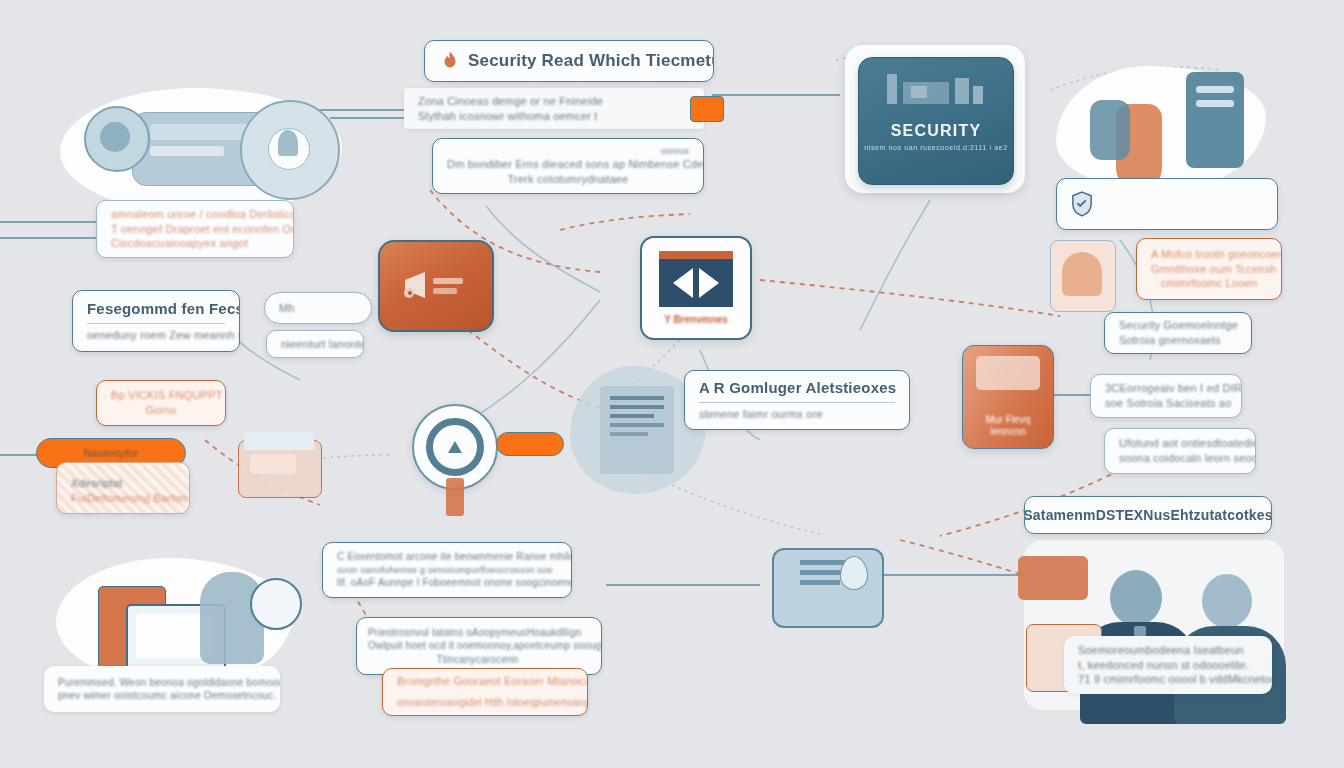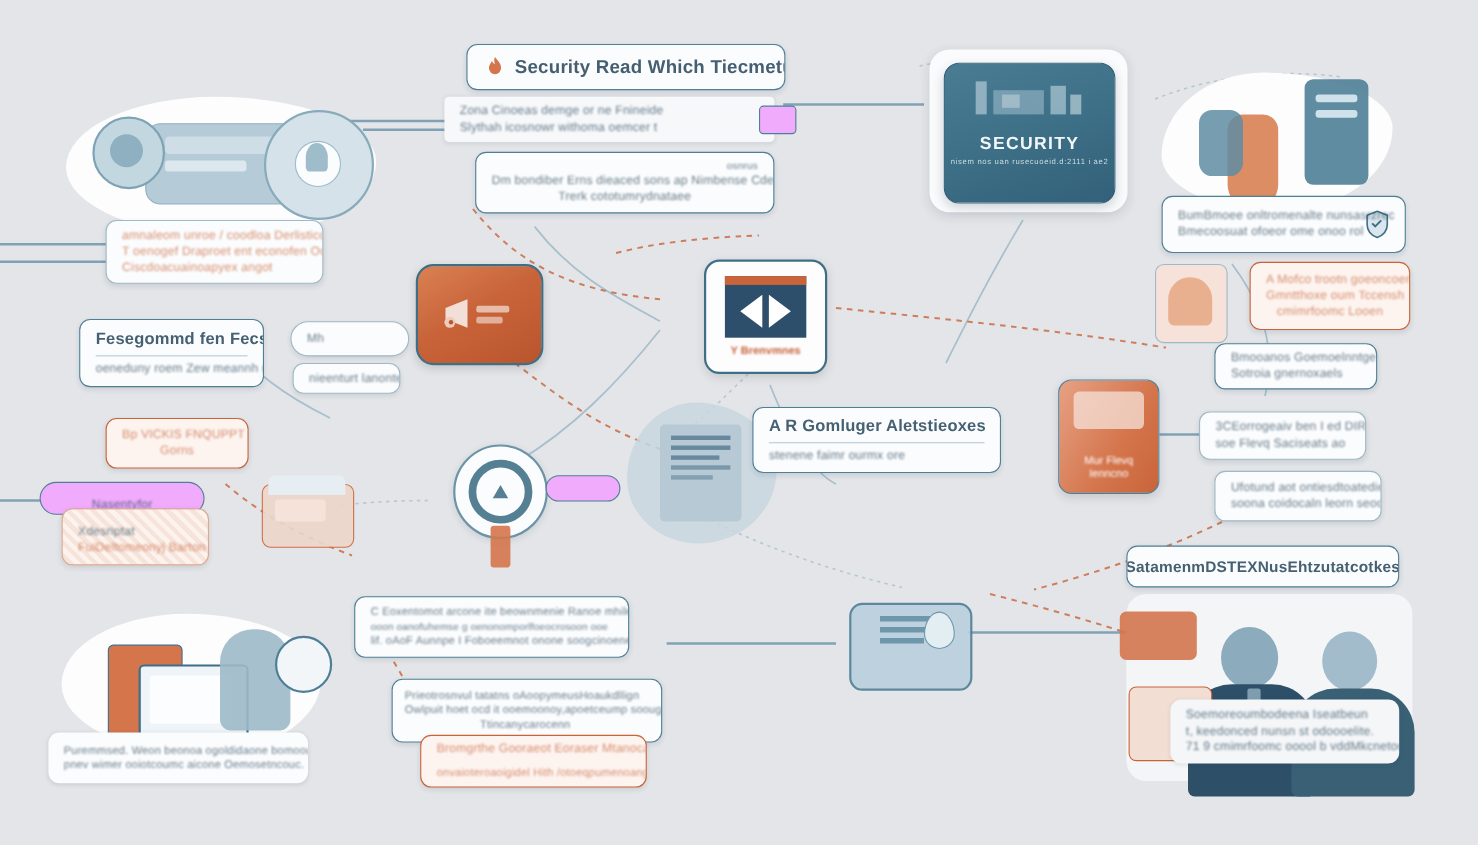--- a/index.html
+++ b/index.html
@@ -115,23 +115,23 @@
   .search-dot{width:0;height:0;border-left:7px solid transparent;border-right:7px solid transparent;
               border-bottom:12px solid #557f93;}
 
   
   .person{position:absolute;}
   .p-head{position:absolute;border-radius:50%;}
   .p-body{position:absolute;border-radius:40px 40px 6px 6px;}
 
   
   .pill{
-    position:absolute;border-radius:999px;background:#f0abfc;
+    position:absolute;border-radius:999px;background:#f97316;
     border:1.6px solid #4e7f96;box-sizing:border-box;
-    display:flex;align-items:flex-end;justify-content:center;
+    display:flex;align-items:center;justify-content:center;
   }
   .shield-ico{width:22px;height:26px;flex:0 0 auto;}
   .row{display:flex;align-items:center;gap:7px;}
 </style>
 </head>
 <body style="background: rgb(227, 229, 232);">
 
 <div id="canvas">
 
   <svg class="layer" viewBox="0 0 1344 768">
@@ -340,47 +340,43 @@
   </div>
 
   <div class="card" style="left:684px;top:370px;width:226px;height:60px;">
     <span class="ptxt hdr">A R Gomluger Aletstieoxes</span>
     <div class="rule"></div>
     <span class="ptxt sub">stenene faimr ourmx ore</span>
   </div>
 
   <div class="card" style="left:1056px;top:178px;width:222px;height:52px;">
     <div class="row">
-      <div style="flex:1;min-width:0;">
-        <div class="ptxt sub">BumBmoee onltromenalte nunsasrzrec</div>
-        <div class="ptxt sub">Bmecoosuat ofoeor ome onoo rol</div>
-      </div>
       <svg class="shield-ico" viewBox="0 0 24 28">
         <path d="M12 1 L22 5 V14 C22 21 17 25 12 27 C7 25 2 21 2 14 V5 Z" fill="#d9e6ed" stroke="#3f6f87" stroke-width="1.6"></path>
         <path d="M7 13 l3 3 6-6" fill="none" stroke="#3f6f87" stroke-width="2"></path>
       </svg>
     </div>
   </div>
 
   <div class="card orange" style="left:1136px;top:238px;width:146px;height:62px;">
     <span class="ptxt sub or">A Mofco trootn goeoncoert</span>
     <span class="ptxt sub or">Gmntthoxe oum Tccensh</span>
     <span class="ptxt sub or ctr">cmimrfoomc Looen</span>
   </div>
 
   <div class="chip" style="left:1050px;top:240px;width:64px;height:70px;background:#f6e2d8;border:1.5px solid #9fb9c6;border-radius:8px;"></div>
   <div class="chip" style="left:1062px;top:252px;width:40px;height:44px;background:#e5a783;border-radius:20px 20px 6px 6px;opacity:.85"></div>
 
   <div class="card" style="left:1104px;top:312px;width:148px;height:42px;">
-    <span class="ptxt sub">Bmooanos Goemoelnntge</span>
+    <span class="ptxt sub">Security Goemoelnntge</span>
     <span class="ptxt sub">Sotroia gnernoxaels</span>
   </div>
   <div class="card soft" style="left:1090px;top:374px;width:152px;height:44px;">
     <span class="ptxt sub">3CEorrogeaiv ben I ed DIRZ</span>
-    <span class="ptxt sub">soe Flevq Saciseats ao</span>
+    <span class="ptxt sub">soe Sotroia Saciseats ao</span>
   </div>
   <div class="card soft" style="left:1104px;top:428px;width:152px;height:46px;">
     <span class="ptxt sub">Ufotund aot ontiesdtoatedie</span>
     <span class="ptxt sub">soona coidocaln leorn seoonln</span>
   </div>
 
   <div class="card" style="left:1024px;top:496px;width:248px;height:38px;align-items:center;">
     <span class="ptxt hdr" style="font-size:14px;">SatamenmDSTEXNusEhtzutatcotkes</span>
   </div>
 

